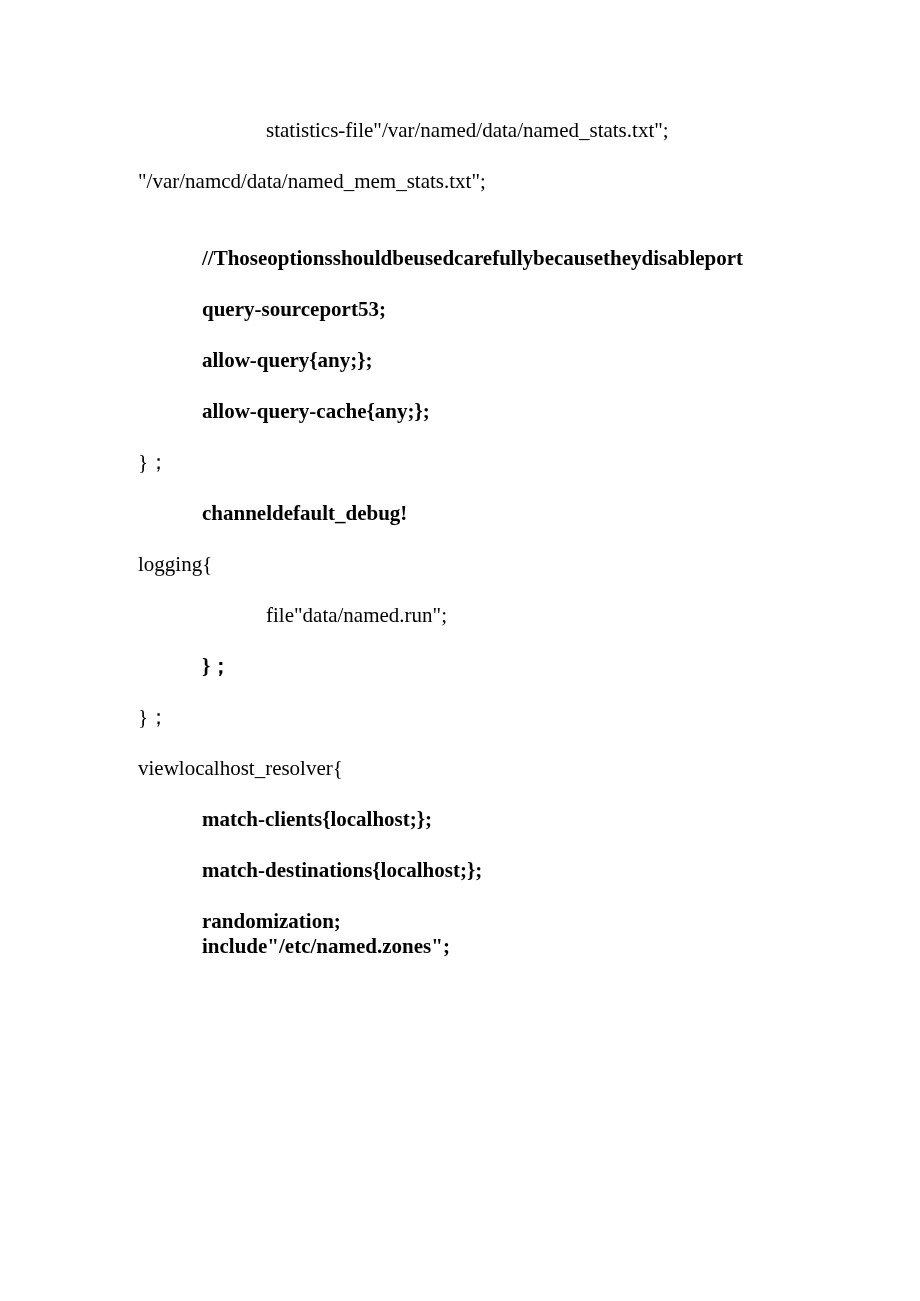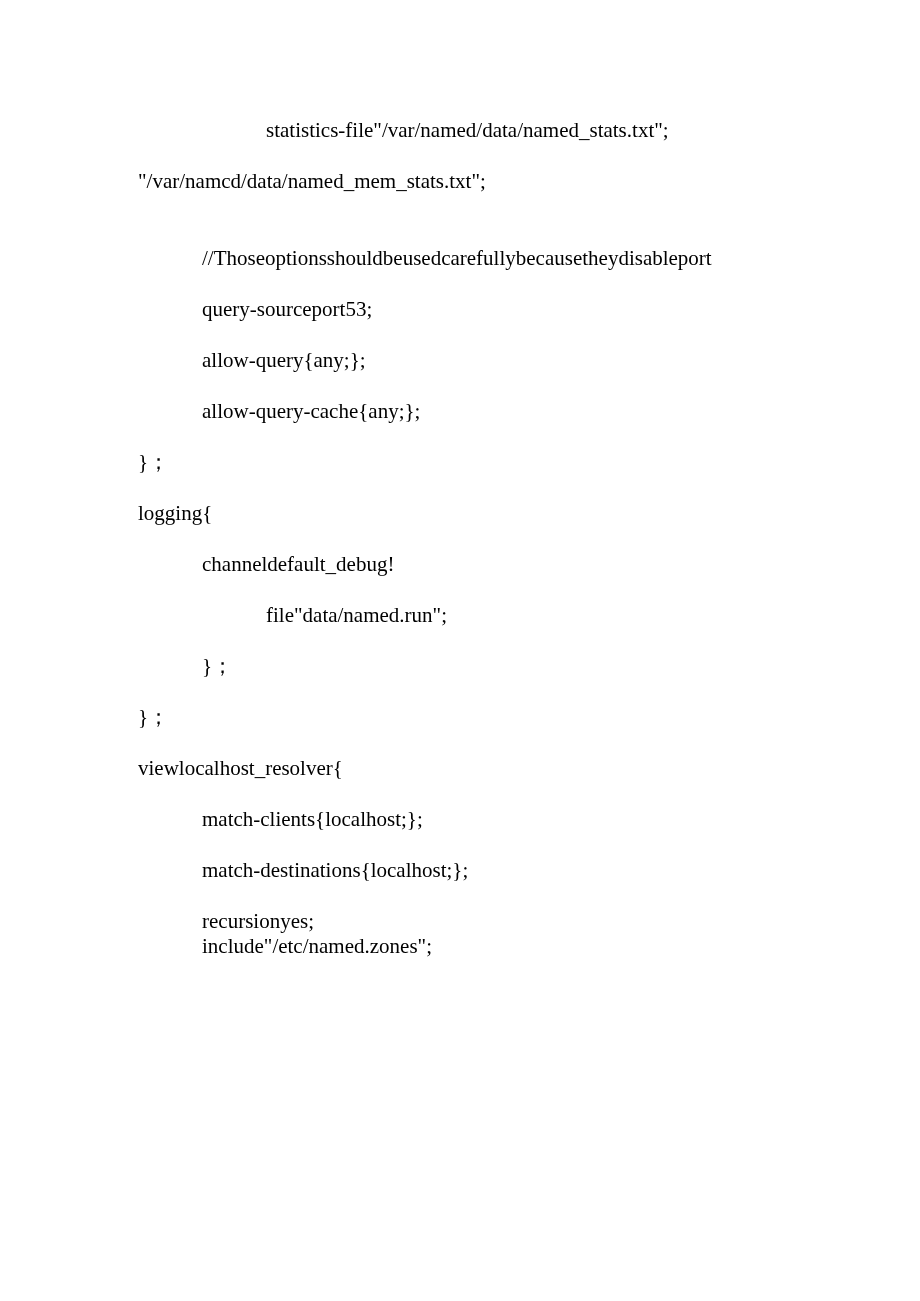--- a/index.html
+++ b/index.html
@@ -16,21 +16,21 @@
     padding: 120px 0 60px 0;
   }
   .content {
     margin-left: 138px;
     margin-right: 60px;
   }
   .line {
     margin: 0 0 30px 0;
     white-space: pre;
   }
-  .indent1 { padding-left: 64px; }
+  .indent1 { padding-left: 64px; font-weight: bold; }
   .indent2 { padding-left: 128px; }
   .tight   { margin-bottom: 4px; }
   .gap     { margin-bottom: 56px; }
   .nowrap-left { margin-left: 0; }
 </style>
 </head>
 <body>
 
 <div class="content">
 
@@ -38,25 +38,25 @@
   <div class="line nowrap-left gap">"/var/namcd/data/named_mem_stats.txt";</div>
 
   <div class="line indent1">//Thoseoptionsshouldbeusedcarefullybecausetheydisableport</div>
   <div class="line indent1">query-sourceport53;</div>
 
   <div class="line indent1">allow-query{any;};</div>
   <div class="line indent1">allow-query-cache{any;};</div>
 
   <div class="line">}；</div>
 
+  <div class="line indent1">channeldefault_debug!</div>
   <div class="line">logging{</div>
-  <div class="line indent1">channeldefault_debug!</div>
   <div class="line indent2">file"data/named.run";</div>
   <div class="line indent1">}；</div>
   <div class="line">}；</div>
 
   <div class="line">viewlocalhost_resolver{</div>
   <div class="line indent1">match-clients{localhost;};</div>
   <div class="line indent1">match-destinations{localhost;};</div>
-  <div class="line indent1 tight">recursionyes;</div>
+  <div class="line indent1 tight">randomization;</div>
   <div class="line indent1">include"/etc/named.zones";</div>
 
 </div>
 
 </body></html>

